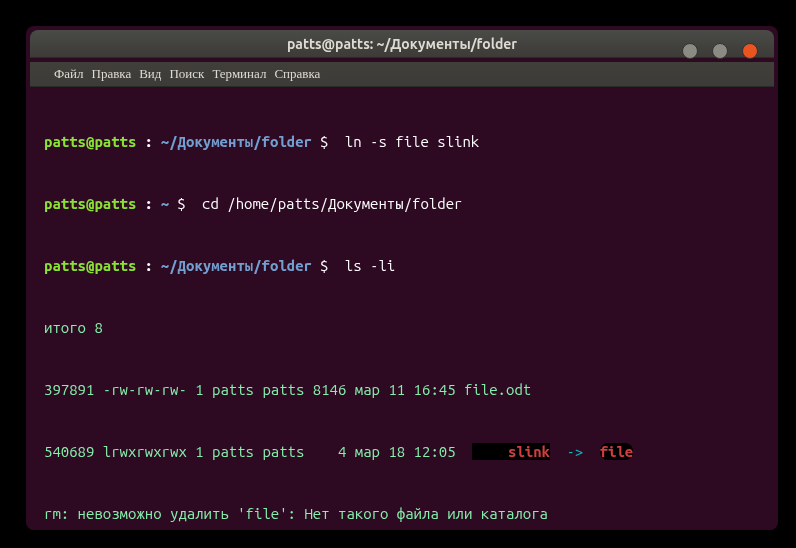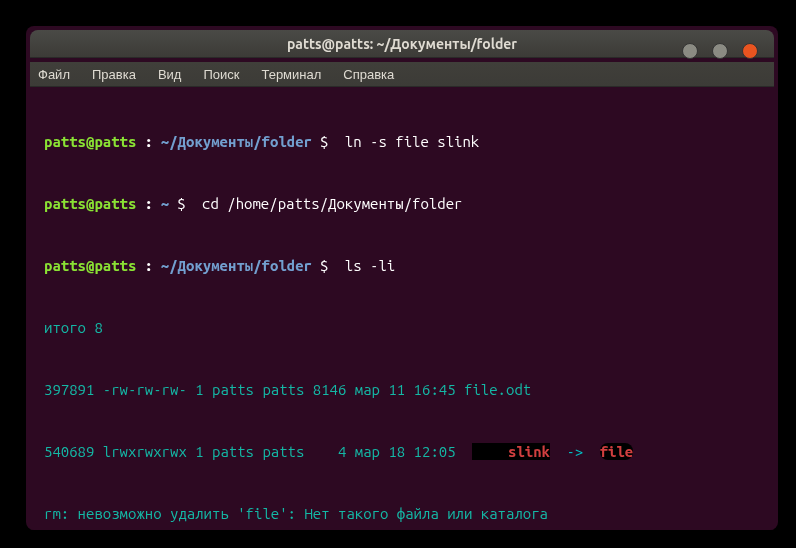--- a/index.html
+++ b/index.html
@@ -59,45 +59,44 @@
       border: 1px solid #333;
     }
     .wbtn.minimize { background: #8b8b83; }
     .wbtn.maximize { background: #8b8b83; }
     .wbtn.close { background: #e95420; }
     .menubar {
       height: 25px;
       background: linear-gradient(#403f3a, #3c3b37);
       display: flex;
       align-items: center;
-      padding: 0 4px;
+      padding: 0 20px;
       border-bottom: 1px solid #2a2a28;
-      gap: 14px;
-      font-family: Liberation Sans, sans-serif;
+      font-family: Liberation Serif, serif;
       font-size: 13px;
       color: #dfdbd2;
     }
     .menuitem { cursor: pointer; }
     .terminal-body {
       padding: 2px 6px;
       background: #2d0922;
       color: #ffffff;
       font-family: "Ubuntu Mono", "DejaVu Sans Mono", monospace;
       font-size: 15px;
       line-height: 18px;
       white-space: pre;
       height: calc(100% - 53px);
     }
     .line { white-space: pre; }
     .user { color: #8ae234; font-weight: bold; }
     .colon { color: #ffffff; font-weight: bold; }
     .path { color: #729fcf; font-weight: bold; }
     .dollar { color: #ffffff; }
     .cmd { color: #ffffff; }
-    .out { color: #14b8a6; }
+    .out { color: #86efac; }
     .symlink-name { color: #d03f3f; background: #000; font-weight: bold; padding-left: 36px; }
     .symlink-arrow { color: #00c3c7; }
     .symlink-target { color: #d03f3f; background: #000; font-weight: bold; border-radius: 8px; }
   </style>
 </head>
 <body>
 
 <div class="window">
   <div class="titlebar">
     <span class="title">patts@patts: ~/Документы/folder</span>

